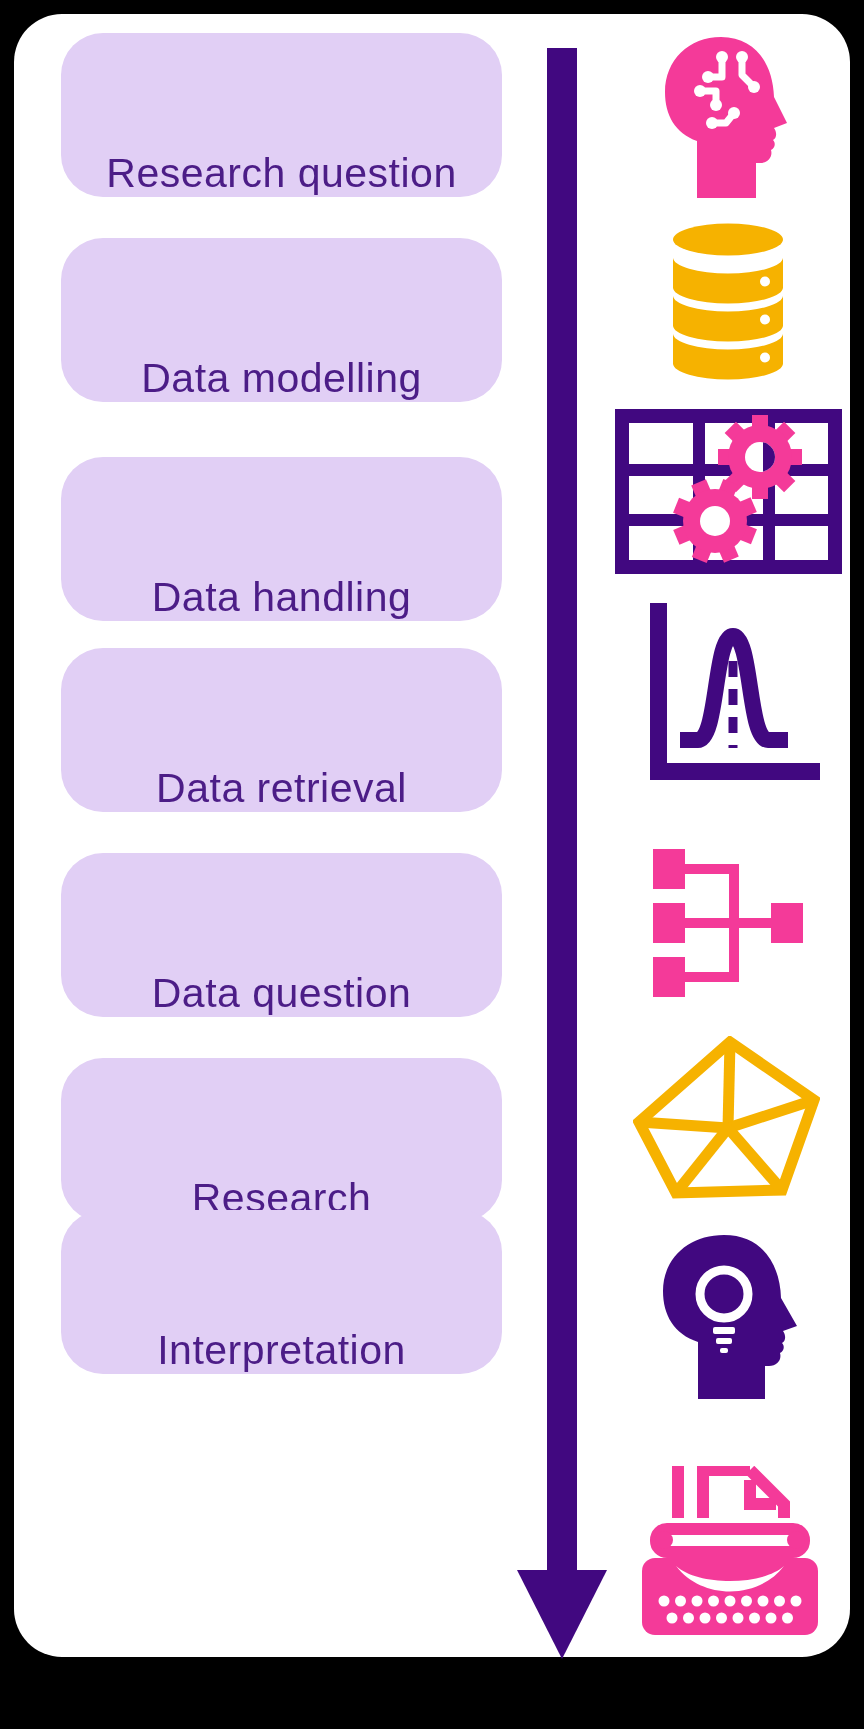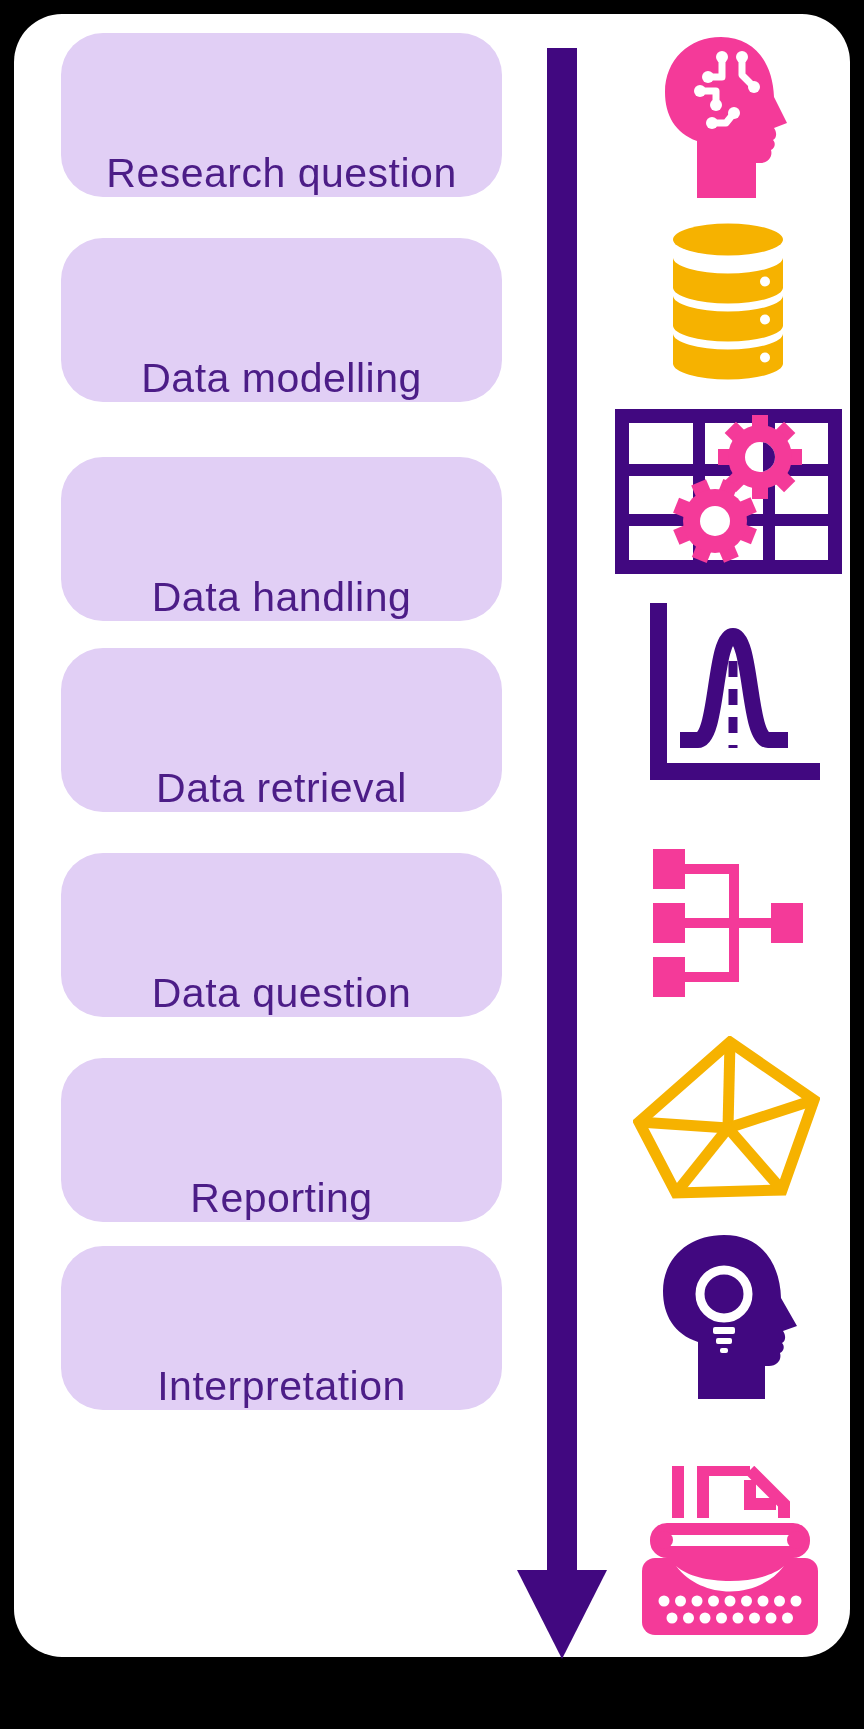--- a/index.html
+++ b/index.html
@@ -38,23 +38,23 @@
     <div class="step-box" style="top:443px">
       <span class="step-label">Data handling</span>
     </div>
     <div class="step-box" style="top:634px">
       <span class="step-label">Data retrieval</span>
     </div>
     <div class="step-box" style="top:839px">
       <span class="step-label">Data question</span>
     </div>
     <div class="step-box" style="top:1044px">
-      <span class="step-label">Reporting</span>
-    </div>
-    <div class="step-box" style="top:1232px">
+      <span class="step-label">Research</span>
+    </div>
+    <div class="step-box" style="top:1196px">
       <span class="step-label">Interpretation</span>
     </div>
 
     <div class="arrow-shaft"></div>
     <div class="arrow-head"></div>
 
     <div class="icon" style="left:649px;top:21px">
       <svg width="124" height="163" viewBox="0 0 124 163">
         <path fill="var(--c-pink)" d="M34 163 V106 C12 98 2 80 2 57 C2 25 26 2 58 2 C93 2 110 30 111 62 L124 88 L111 93 C114 97 114 103 110 105 C113 108 112 113 108 115 C110 122 105 128 97 128 L93 128 V163 Z"></path>
         <g stroke="#ffffff" stroke-width="7" fill="none" stroke-linecap="round" stroke-linejoin="round">

